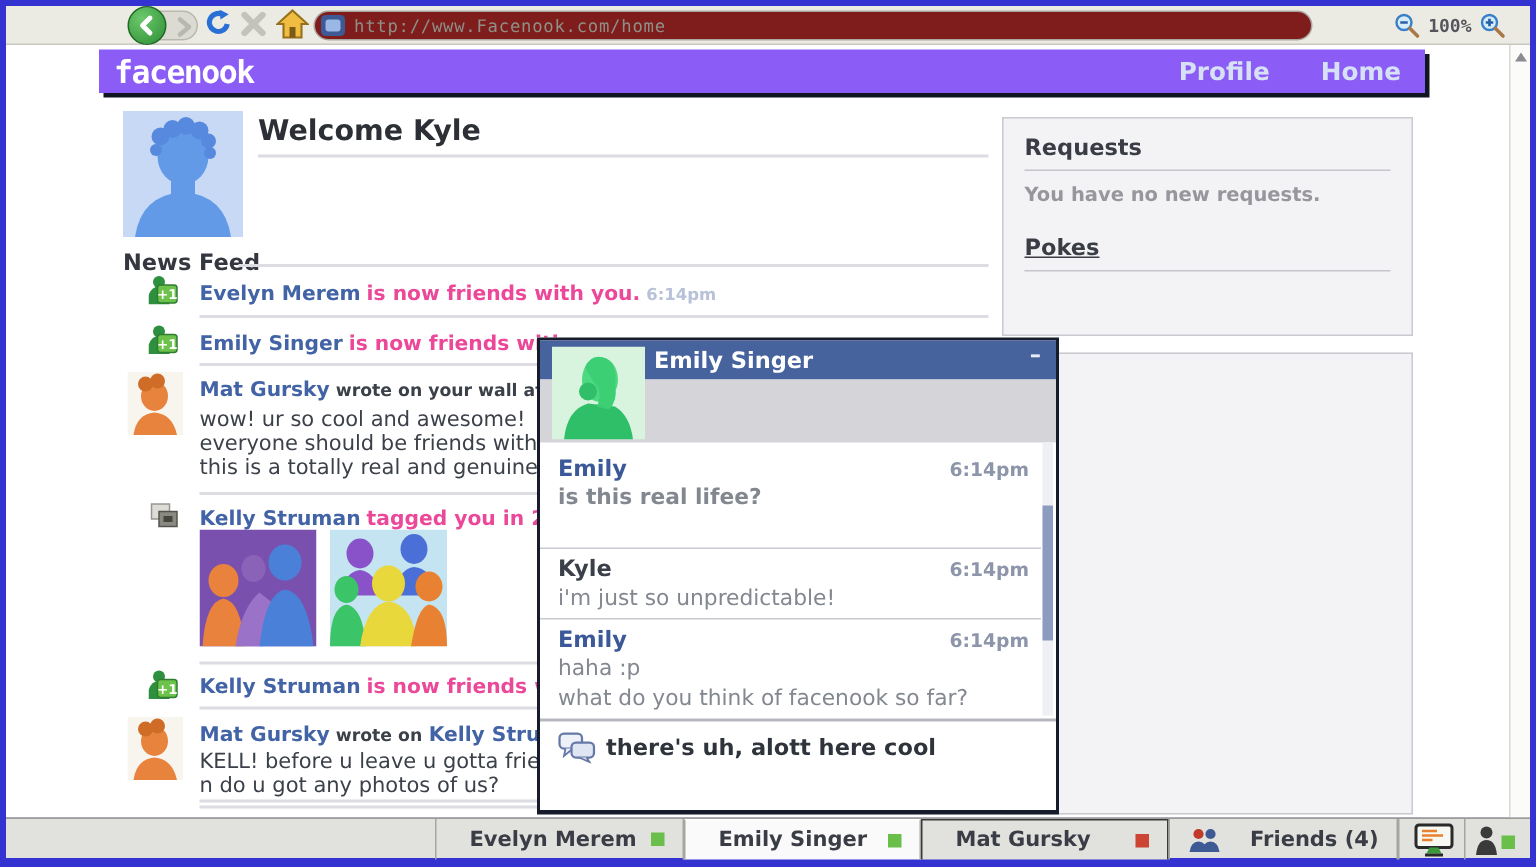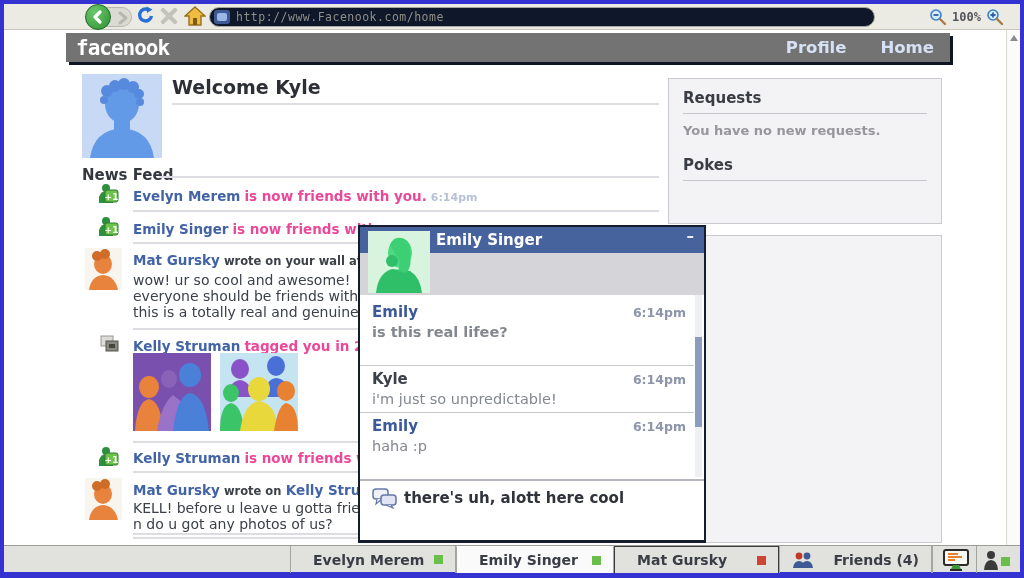--- a/index.html
+++ b/index.html
@@ -4,30 +4,30 @@
 <style>
   * { margin:0; padding:0; box-sizing:border-box; }
   html,body { width:1024px; height:578px; font-family:"DejaVu Sans", sans-serif; }
   .screen { position:relative; width:1024px; height:578px; background:#3433d2; overflow:hidden; }
 
   
   .chrome { position:absolute; top:4px; left:4px; right:4px; height:26px; background:#ecebe3; border-bottom:1px solid #c9c8bf; }
   .chrome-btn { position:absolute; top:2px; }
   .back-pill { position:absolute; top:3px; left:84px; width:44px; height:20px; background:#dcdbd3; border:1px solid #b9b8af; border-radius:10px; }
   .back-circle { position:absolute; top:0px; left:81px; width:26px; height:26px; border-radius:50%; background:radial-gradient(circle at 35% 30%, #6cc86c, #2e8f34); border:1px solid #1e6a24; display:flex; align-items:center; justify-content:center; }
-  .addr { position:absolute; top:3px; left:205px; width:666px; height:20px; background:#0f172a; border:1px solid #a9a8a0; border-radius:10px; display:flex; align-items:center; padding-left:4px; }
+  .addr { position:absolute; top:3px; left:205px; width:666px; height:20px; background:#7f1d1d; border:1px solid #a9a8a0; border-radius:10px; display:flex; align-items:center; padding-left:4px; }
   .favicon { width:16px; height:14px; border-radius:3px; background:#3d5a94; position:relative; margin-right:6px; }
   .favicon::after { content:""; position:absolute; left:3px; top:3px; width:10px; height:8px; background:#9ab7e6; border-radius:2px; }
   .url { font-family:"DejaVu Sans Mono", monospace; font-size:11.5px; color:#8f8f86; letter-spacing:0.5px; }
   .zoomctl { position:absolute; top:3px; right:16px; height:20px; display:flex; align-items:center; gap:5px; }
   .zoom-label { font-family:"DejaVu Sans Mono", monospace; font-size:12px; font-weight:bold; color:#55555e; }
 
   
   .page { position:absolute; top:30px; left:4px; right:4px; height:515px; background:#ffffff; }
-  .fb-bar { position:absolute; top:3px; left:62px; width:884px; height:29px; background:#737373; box-shadow:3px 3px 0 #101522; display:flex; align-items:center; }
+  .fb-bar { position:absolute; top:3px; left:62px; width:884px; height:29px; background:#8b5cf6; box-shadow:3px 3px 0 #101522; display:flex; align-items:center; }
   .fb-logo { font-family:"DejaVu Sans Mono", monospace; font-weight:bold; font-size:21px; color:#ffffff; letter-spacing:-1px; padding-left:10px; }
   .fb-nav { position:absolute; right:16px; top:0; height:29px; display:flex; align-items:center; gap:34px; }
   .fb-nav-link { color:#d6e1f5; font-size:16.5px; font-weight:bold; cursor:pointer; }
 
   .welcome { position:absolute; left:168px; top:46px; font-size:19px; font-weight:600; color:#2d2f36; }
   .hr { position:absolute; height:2px; background:#dcdce2; }
   .newsfeed-label { position:absolute; left:78px; top:136px; font-size:15px; font-weight:600; color:#34373f; }
 
   .feed-icon { position:absolute; }
   .feed-row { position:absolute; left:129px; font-size:13.5px; white-space:nowrap; }
@@ -251,21 +251,21 @@
     </div>
     <div class="wall-line" style="top:470px;">KELL! before u leave u gotta friend kyle!</div>
     <div class="wall-line" style="top:486px;">n do u got any photos of us?</div>
     <div class="hr" style="left:129px; top:503px; width:526px;"></div>
     <div class="hr" style="left:129px; top:507px; width:526px;"></div>
 
     <div class="side-panel" style="top:48px; height:146px;">
       <div class="side-h">Requests</div>
       <div class="side-hr"></div>
       <div class="side-t">You have no new requests.</div>
-      <div class="side-h" style="margin-top:18px;">Pokes</div>
+      <div class="side-h" style="margin-top:18px;text-decoration:underline;">Pokes</div>
       <div class="side-hr"></div>
     </div>
     <div class="side-panel" style="top:205px; height:308px;"></div>
 
     <div class="pg-scroll">
       <div class="pg-up"></div>
     </div>
 
     <div class="chat">
       <div class="chat-title">
@@ -287,20 +287,21 @@
       <div class="c-hr" style="top:138px;"></div>
 
       <div class="c-sender kyle" style="top:143px;">Kyle</div>
       <div class="c-time" style="top:145px;">6:14pm</div>
       <div class="c-line" style="top:164px;">i'm just so unpredictable!</div>
       <div class="c-hr" style="top:185px;"></div>
 
       <div class="c-sender emily" style="top:190px;">Emily</div>
       <div class="c-time" style="top:192px;">6:14pm</div>
       <div class="c-line" style="top:211px;">haha :p</div>
+      <div class="c-line" style="top:231px;">what do you think of facenook so far?</div>
       <div class="c-hr" style="top:252px; right:0; height:2px; background:#b6b6bf;"></div>
 
       <div class="c-scroll">
         <div class="c-thumb" style="top:42px; height:90px;"></div>
       </div>
 
       <div class="chat-input-row">
         <svg style="position:absolute; left:12px; top:6px;" width="26" height="22">
           <rect x="1" y="2" width="15" height="10" rx="3" fill="#eef1f8" stroke="#6678a8" stroke-width="1.5"></rect>
           <path d="M5 12 L4 17 L10 12" fill="#eef1f8" stroke="#6678a8" stroke-width="1.2"></path>

